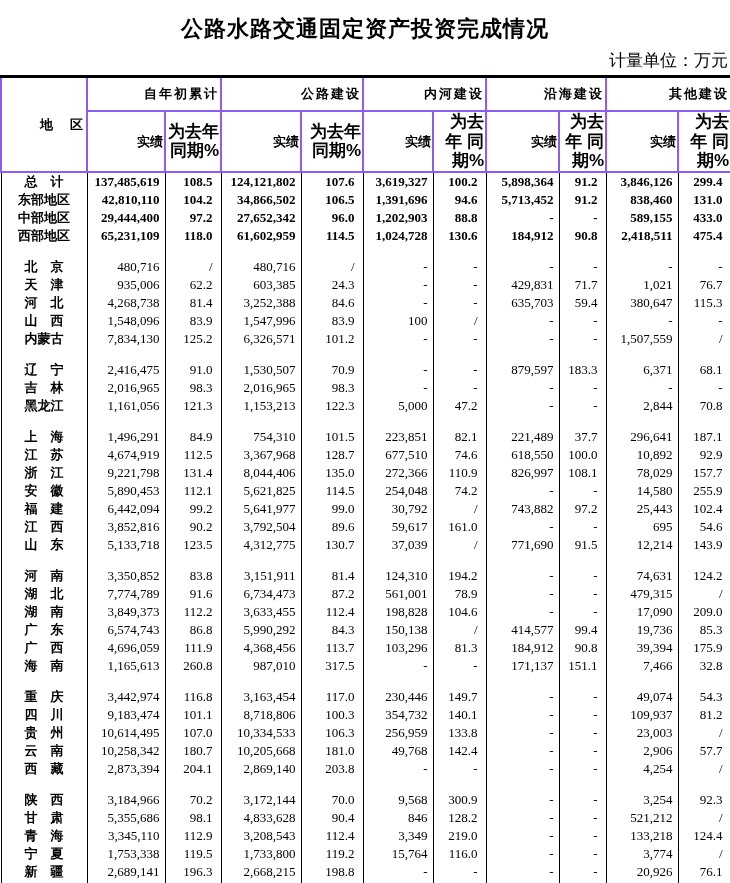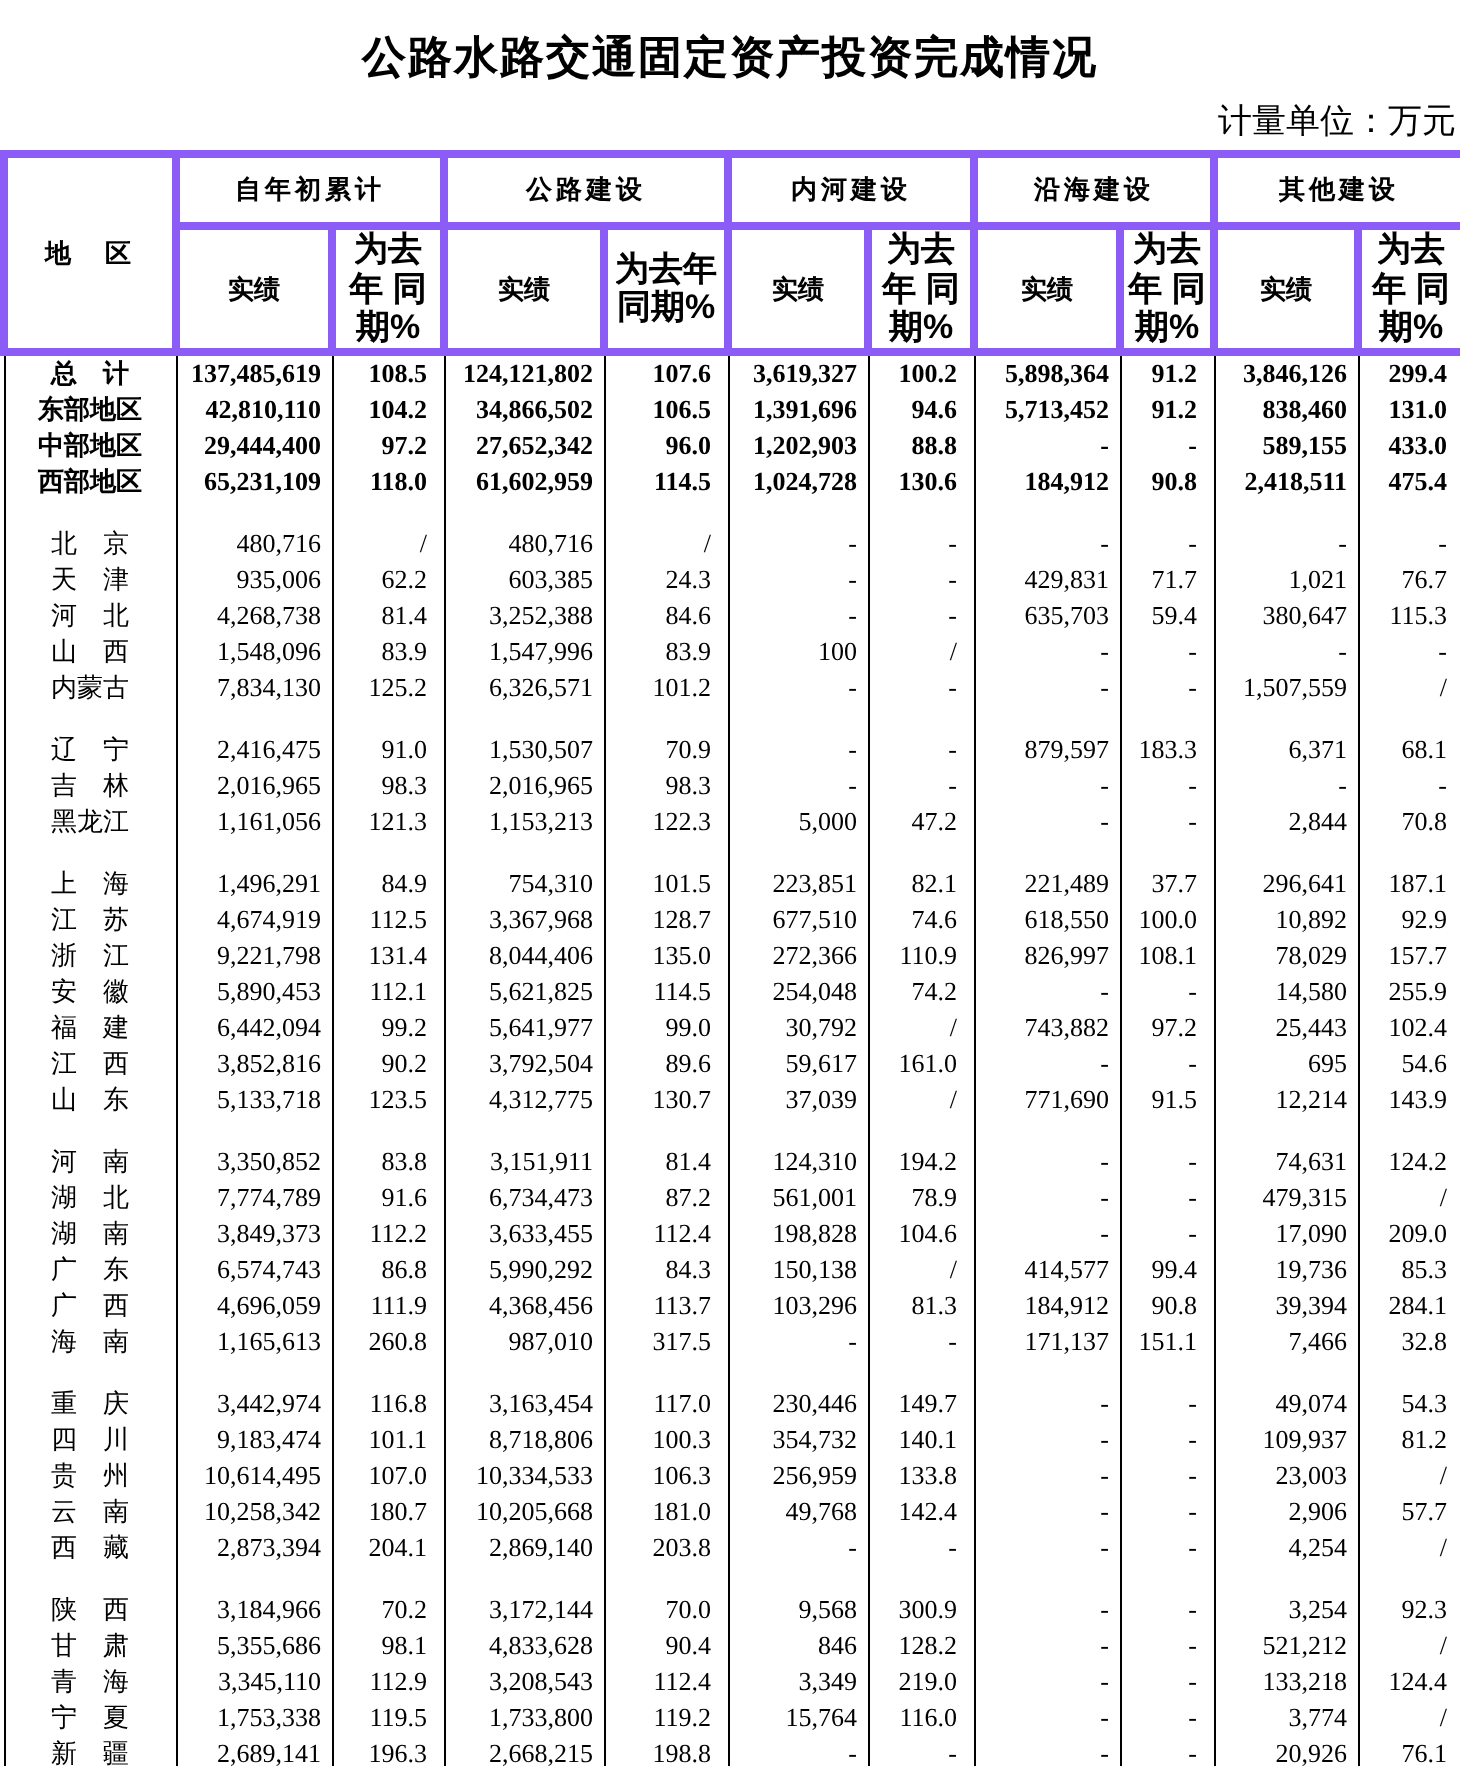--- a/index.html
+++ b/index.html
@@ -25,24 +25,24 @@
   table.report{
     width:730px;
     border-collapse:collapse;
     table-layout:fixed;
     border-top:3px solid #000;
     border-bottom:3px solid #000;
     border-left:1px solid #000;
     border-right:1px solid #000;
   }
   thead th{
-    border:4px solid #8b5cf6;
+    border:2px solid #8b5cf6;
     font-size:13px;
     font-weight:bold;
-    text-align:center;
+    text-align:right;
     vertical-align:middle;
     padding:0 1px;
     line-height:1.2;
   }
   thead tr.group-row th{height:32px;letter-spacing:2px;}
   thead th.region-head{letter-spacing:6px;}
   thead tr.sub-row th{height:36px;letter-spacing:0;}
   thead th.yoy-head{font-size:17px;line-height:1.15;}
   tbody td{
     border-left:1px solid #000;
@@ -50,21 +50,21 @@
     border-top:0;border-bottom:0;
     height:18px;
     font-size:13px;
     vertical-align:middle;
     padding:0;
     overflow:hidden;
     white-space:nowrap;
   }
   tbody td.region{
     text-align:center;
-    font-weight:normal;
+    font-weight:bold;
     font-size:13px;
   }
   tbody td.num,tbody td.pct{
     font-family:"Liberation Serif","DejaVu Serif",serif;
     text-align:right;
     font-size:13px;
   }
   tbody td.num{padding-right:5px;}
   tbody td.pct{padding-right:8px;}
   tbody tr.bold td{font-weight:bold;}
@@ -468,21 +468,21 @@
         <td class="region">广　西</td>
         <td class="num">4,696,059</td>
         <td class="pct">111.9</td>
         <td class="num">4,368,456</td>
         <td class="pct">113.7</td>
         <td class="num">103,296</td>
         <td class="pct">81.3</td>
         <td class="num">184,912</td>
         <td class="pct">90.8</td>
         <td class="num">39,394</td>
-        <td class="pct">284.1</td>
+        <td class="pct">175.9</td>
       </tr>
       <tr>
         <td class="region">海　南</td>
         <td class="num">1,165,613</td>
         <td class="pct">260.8</td>
         <td class="num">987,010</td>
         <td class="pct">317.5</td>
         <td class="num">-</td>
         <td class="pct">-</td>
         <td class="num">171,137</td>

